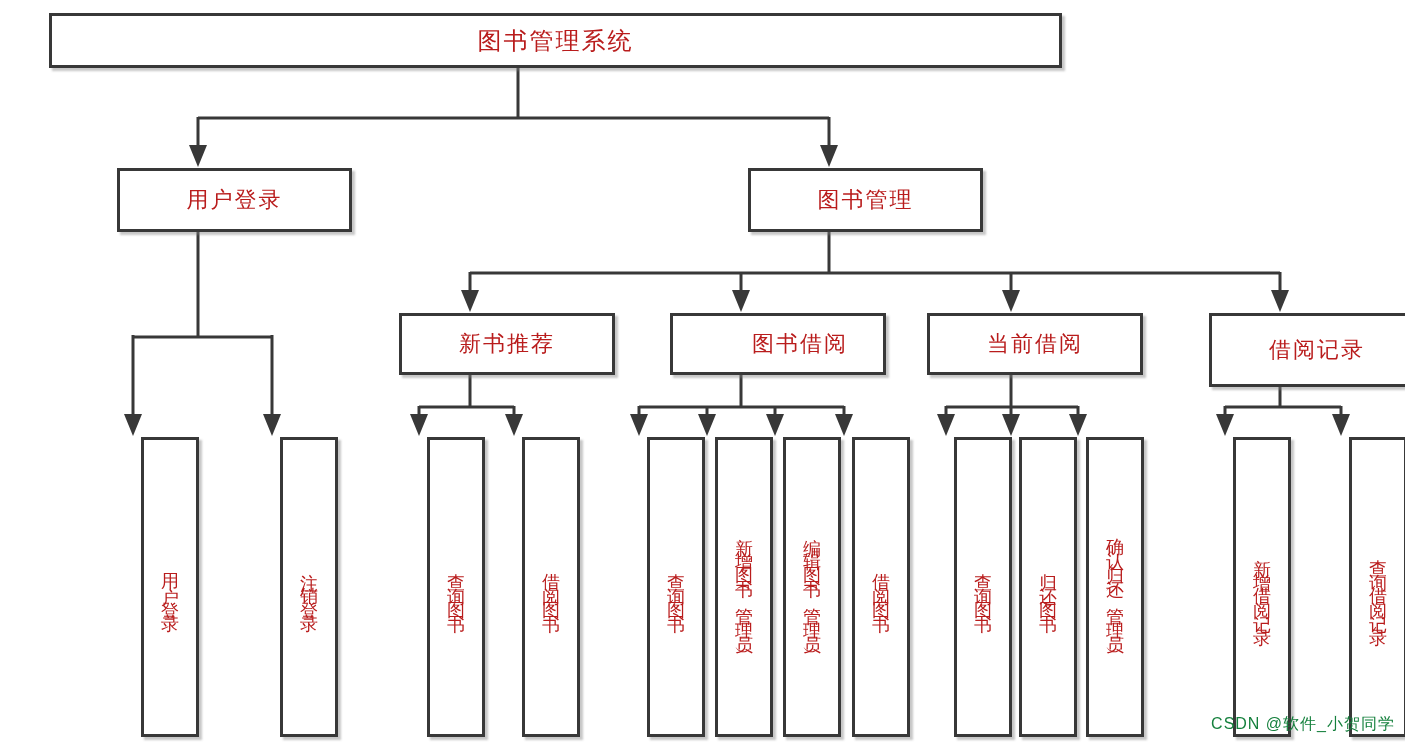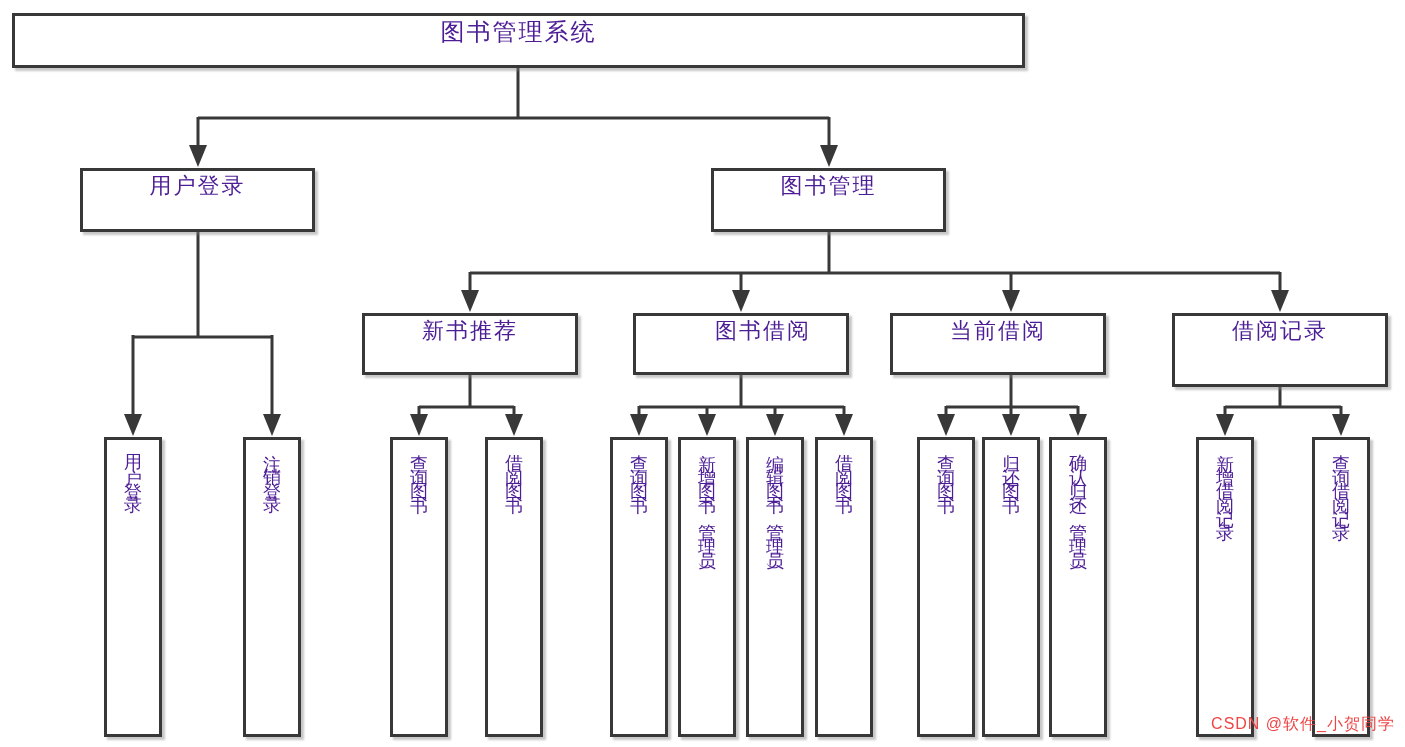--- a/index.html
+++ b/index.html
@@ -9,39 +9,40 @@
     background:#ffffff;
     font-family:"Liberation Sans", sans-serif;
     overflow:hidden;
   }
   .connectors{position:absolute;left:0;top:0;}
   .node{
     position:absolute;
     box-sizing:border-box;
     background:#ffffff;
     border:3px solid #383838;
-    display:flex;justify-content:center;
-    color:#4c1d95;
+    display:flex;align-items:center;justify-content:center;
+    color:#b91c1c;
     box-shadow:3px 3px 2px rgba(130,130,130,0.45);
+    margin-left:37px;
   }
   .node.root span{font-size:24px;letter-spacing:2px;}
   .node.branch span{font-size:22px;letter-spacing:2px;}
   .node.leaf span{
     font-size:18px;
     writing-mode:vertical-rl;
     text-orientation:mixed;
     letter-spacing:14px;
     line-height:1;
     white-space:nowrap;
   }
   .watermark{
     position:absolute;
     right:10px;top:714px;
     font-size:16px;
-    color:#ef4444;
+    color:#15803d;
     letter-spacing:1px;
     white-space:nowrap;
   }
 </style>
 </head>
 <body>
 
 <div class="canvas">
 
   <svg class="connectors" width="1405" height="747" viewBox="0 0 1405 747">

